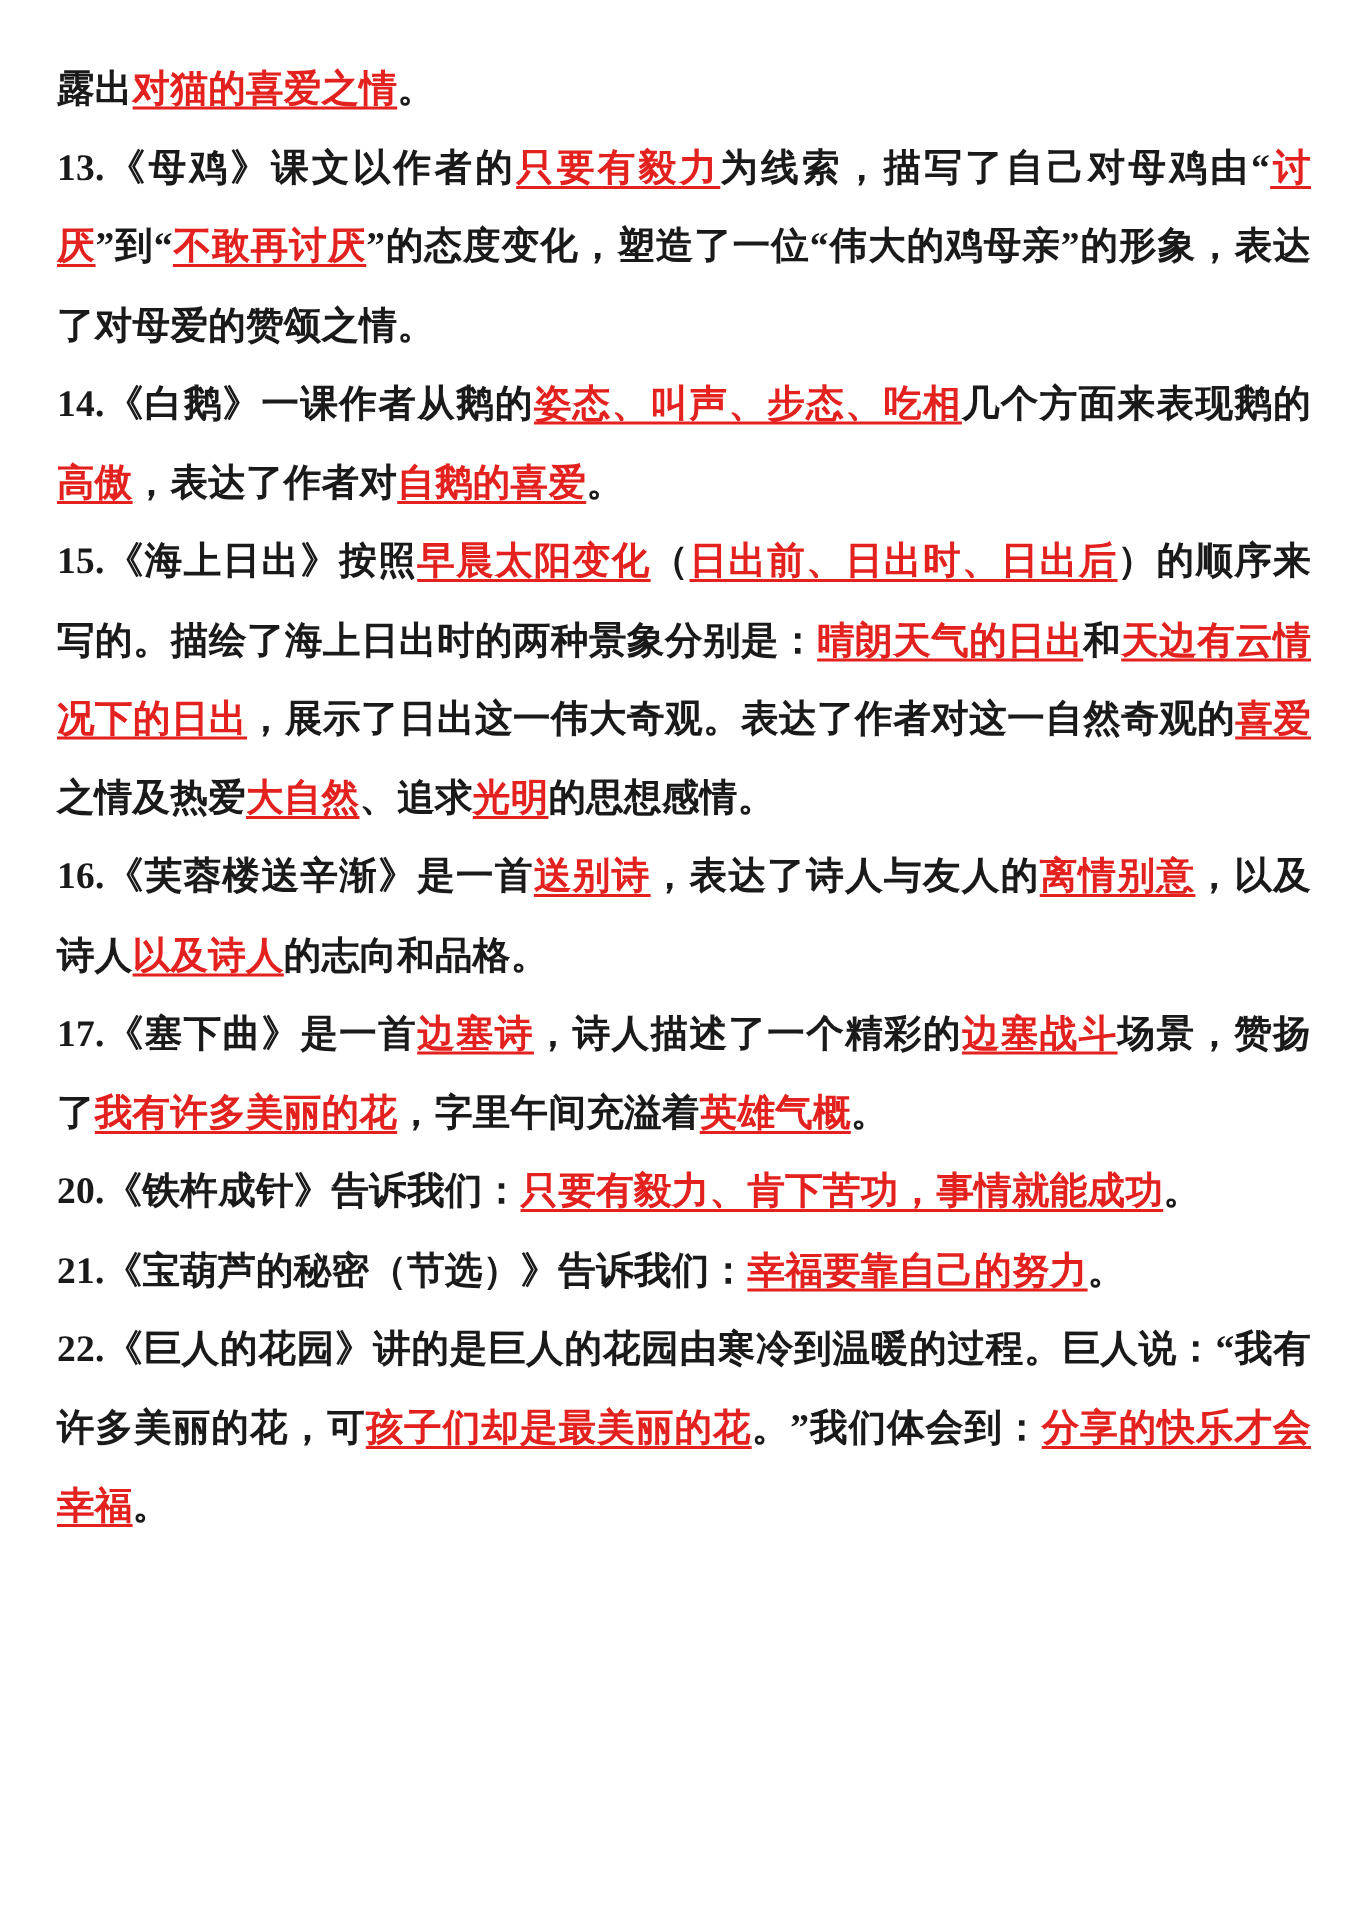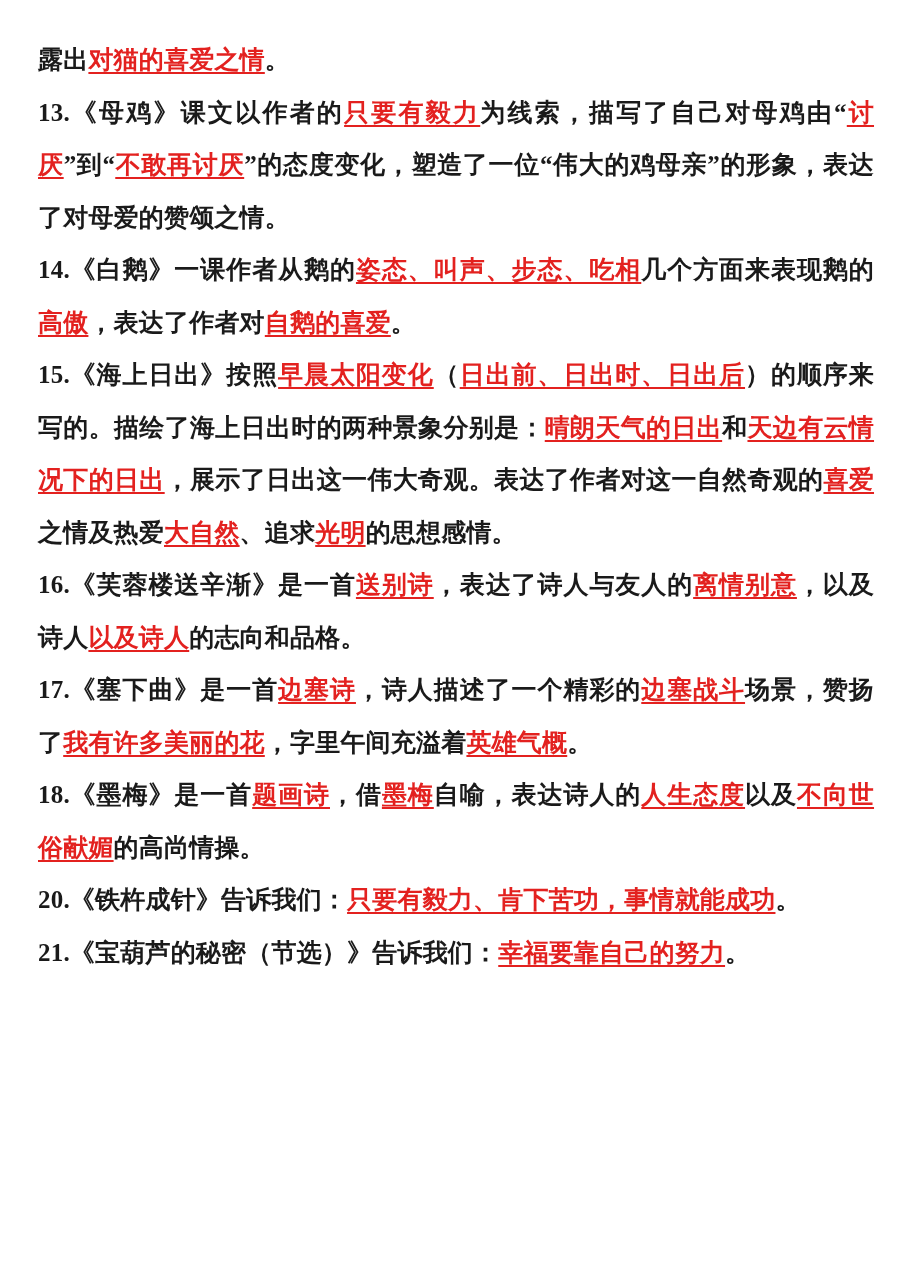--- a/index.html
+++ b/index.html
@@ -23,16 +23,16 @@
 </head>
 <body>
 
 <div class="doc" id="doc">
     <p class="item"><span>露出</span><span class="hl">对猫的喜爱之情</span><span>。</span></p>
     <p class="item"><span>13.《母鸡》课文以作者的</span><span class="hl">只要有毅力</span><span>为线索，描写了自己对母鸡由“</span><span class="hl">讨厌</span><span>”到“</span><span class="hl">不敢再讨厌</span><span>”的态度变化，塑造了一位“伟大的鸡母亲”的形象，表达了对母爱的赞颂之情。</span></p>
     <p class="item"><span>14.《白鹅》一课作者从鹅的</span><span class="hl">姿态、叫声、步态、吃相</span><span>几个方面来表现鹅的</span><span class="hl">高傲</span><span>，表达了作者对</span><span class="hl">自鹅的喜爱</span><span>。</span></p>
     <p class="item"><span>15.《海上日出》按照</span><span class="hl">早晨太阳变化</span><span>（</span><span class="hl">日出前、日出时、日出后</span><span>）的顺序来写的。描绘了海上日出时的两种景象分别是：</span><span class="hl">晴朗天气的日出</span><span>和</span><span class="hl">天边有云情况下的日出</span><span>，展示了日出这一伟大奇观。表达了作者对这一自然奇观的</span><span class="hl">喜爱</span><span>之情及热爱</span><span class="hl">大自然</span><span>、追求</span><span class="hl">光明</span><span>的思想感情。</span></p>
     <p class="item"><span>16.《芙蓉楼送辛渐》是一首</span><span class="hl">送别诗</span><span>，表达了诗人与友人的</span><span class="hl">离情别意</span><span>，以及诗人</span><span class="hl">以及诗人</span><span>的志向和品格。</span></p>
     <p class="item"><span>17.《塞下曲》是一首</span><span class="hl">边塞诗</span><span>，诗人描述了一个精彩的</span><span class="hl">边塞战斗</span><span>场景，赞扬了</span><span class="hl">我有许多美丽的花</span><span>，字里午间充溢着</span><span class="hl">英雄气概</span><span>。</span></p>
-    <p class="item"><span>18.《墨梅》是一首</span><span class="hl">题画诗</span><span>，借</span><span class="hl">墨梅</span><span>自喻，表达诗人的</span><span class="hl">人生态度</span><span>以及</span><span class="hl">不向世俗献媚</span><span>的高尚情操。</span></p>
     <p class="item"><span>20.《铁杵成针》告诉我们：</span><span class="hl">只要有毅力、肯下苦功，事情就能成功</span><span>。</span></p>
     <p class="item"><span>21.《宝葫芦的秘密（节选）》告诉我们：</span><span class="hl">幸福要靠自己的努力</span><span>。</span></p>
+    <p class="item"><span>22.《巨人的花园》讲的是巨人的花园由寒冷到温暖的过程。巨人说：“我有许多美丽的花，可</span><span class="hl">孩子们却是最美丽的花</span><span>。”我们体会到：</span><span class="hl">分享的快乐才会幸福</span><span>。</span></p>
   </div>
 
 </body></html>

